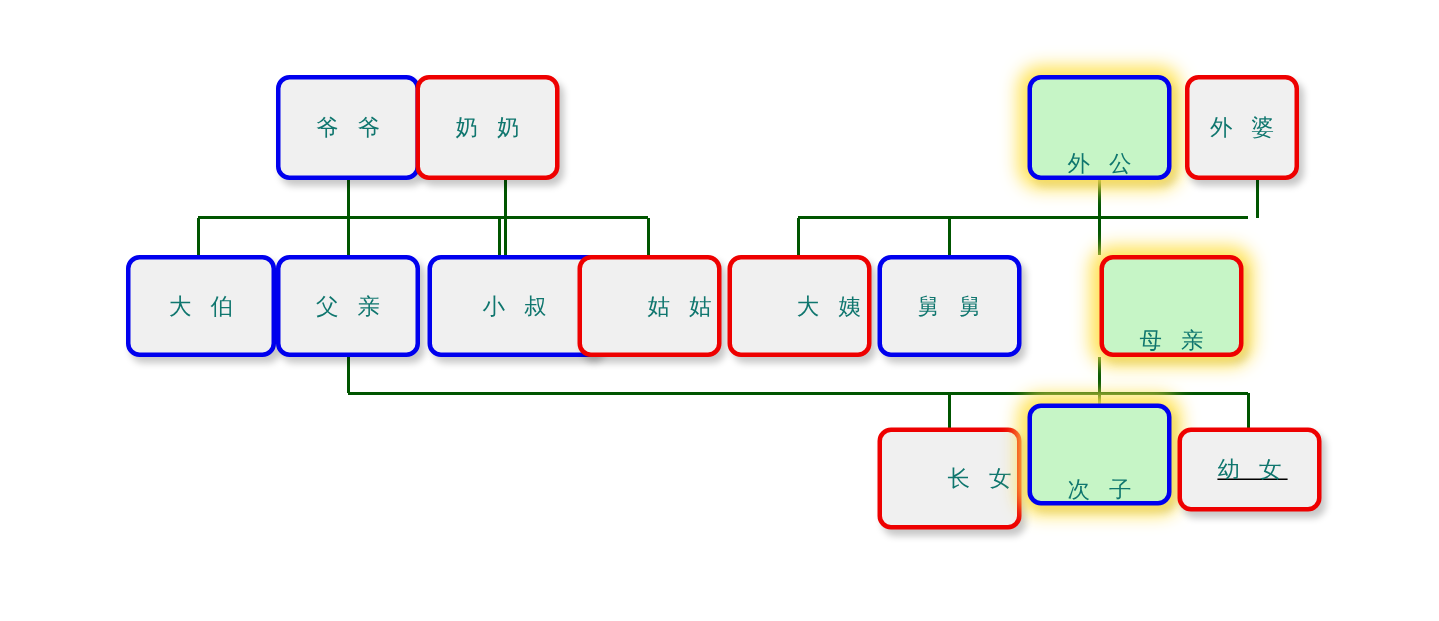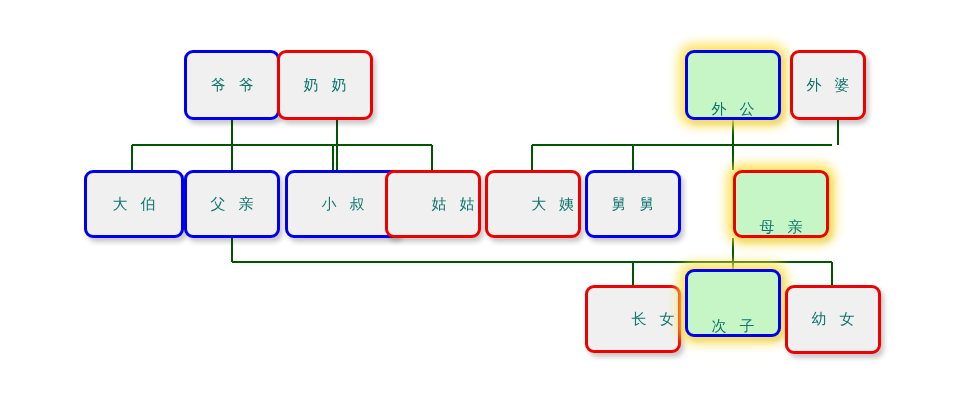--- a/index.html
+++ b/index.html
@@ -110,18 +110,18 @@
       </div>
       <div class="node border-red fill-green glow" style="left: 685px; top: 170px; width: 96px; height: 68px; margin-left: 48px;">
         <span class="label">母 亲</span>
       </div>
       <div class="node border-red" style="left: 585px; top: 285px; width: 96px; height: 68px; padding-left: 40px;">
         <span class="label">长 女</span>
       </div>
       <div class="node border-blue fill-green glow" style="left: 685px; top: 269px; width: 96px; height: 68px;">
         <span class="label">次 子</span>
       </div>
-      <div class="node border-red" style="left: 785px; top: 285px; width: 96px; height: 69px;">
+      <div class="node border-red" style="left: 785px; top: 285px; width: 96px; height: 56px; text-decoration: underline;">
         <span class="label">幼 女</span>
       </div>
     </div>
 
 </div>
 
 </body></html>

